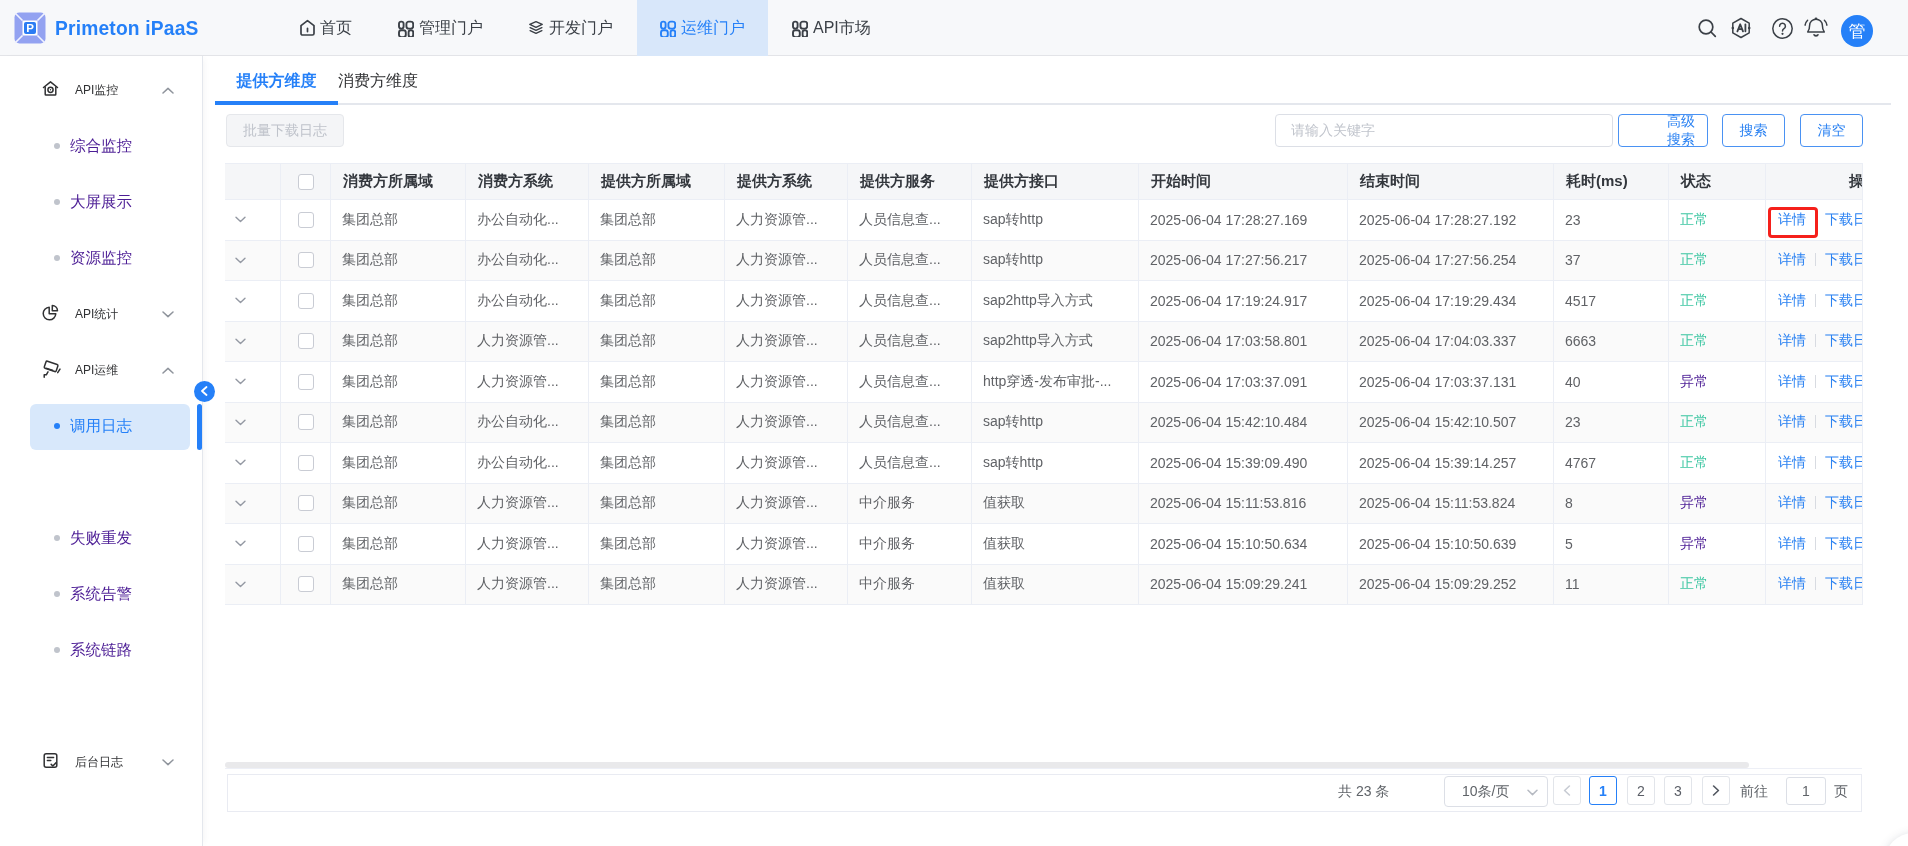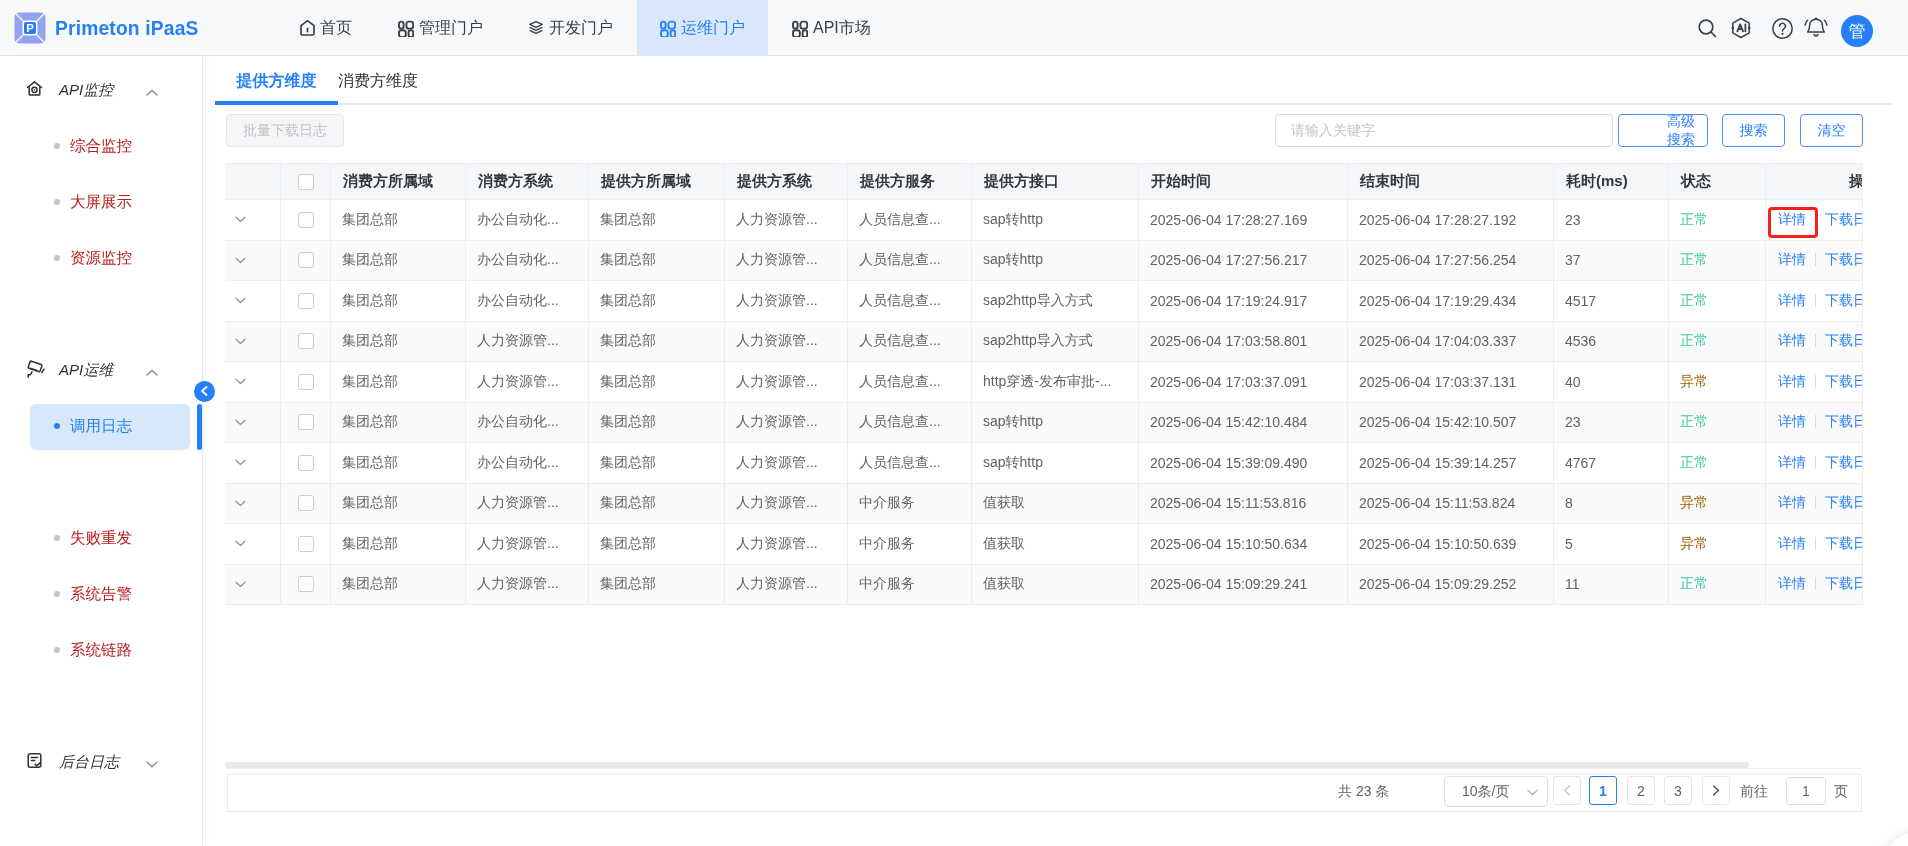--- a/index.html
+++ b/index.html
@@ -9,25 +9,25 @@
 
 #topbar { position:absolute; left:0; top:0; width:1908px; height:56px; background:#f7f8fa; border-bottom:1px solid #e3e4e8; }
 .navitem { position:absolute; z-index:6; top:0; height:56px; display:flex; align-items:center; gap:5px; font-size:16px; color:#3b4047; }
 .navitem svg { display:block; }
 #nav-active { position:absolute; z-index:5; left:637px; top:0; width:131px; height:56px; background:#d8e7fa; }
 #logotext { position:absolute; z-index:6; transform:scaleX(0.915); transform-origin:left center; left:55px; top:0; height:56px; display:flex; align-items:center; font-size:21px; font-weight:bold; color:#2580f8; letter-spacing:0.2px; }
 .hicon { position:absolute; z-index:6; top:0; height:56px; display:flex; align-items:center; }
 #avatar { position:absolute; z-index:6; left:1841px; top:15px; width:32px; height:32px; border-radius:50%; background:#2580f8; color:#fff; font-size:17px; display:flex; align-items:center; justify-content:center; }
 
 #side { position:absolute; left:0; top:56px; width:203px; height:790px; background:#fff; border-right:1px solid #e4e7ed; box-shadow:4px 0 6px -3px rgba(60,70,90,0.06); z-index:4; }
-.mitem { position:absolute; left:0; width:202px; height:40px; display:flex; align-items:center; font-size:15px; color:#303133;font-style:italic; }
+.mitem { position:absolute; left:16px; width:202px; height:40px; display:flex; align-items:center; font-size:12px; color:#303133; }
 .mitem .mi { position:absolute; left:26px; top:50%; transform:translateY(-50%); }
 .mitem .mt { position:absolute; left:59px; }
 .mitem .arr { position:absolute; left:146px; }
-.sitem { position:absolute; left:0; width:202px; height:40px; display:flex; align-items:center; font-size:15.5px; color:#b91c1c; }
+.sitem { position:absolute; left:0; width:202px; height:40px; display:flex; align-items:center; font-size:15.5px; color:#4c1d95; }
 .sitem .dot { position:absolute; left:54px; width:6px; height:6px; border-radius:50%; background:#c0c4cc; }
 .sitem .st { position:absolute; left:70px; }
 #active-bg { position:absolute; left:30px; top:348px; width:160px; height:46px; background:#d8e8fb; border-radius:6px; }
 #active-bar { position:absolute; left:197px; top:348px; width:5px; height:46px; background:#2580f8; border-radius:3px; }
 #collapse { position:absolute; left:193.5px; top:380.5px; width:21px; height:21px; border-radius:50%; background:#2580f8; z-index:6; display:flex; align-items:center; justify-content:center; }
 
 #tab1 { position:absolute; left:215px; top:61px; width:123px; height:40px; text-align:center; line-height:40px; font-size:16px; color:#2580f8;font-weight:bold; }
 #tab2 { position:absolute; left:338px; top:61px; width:124px; height:40px; line-height:40px; font-size:16px; color:#303133; }
 #tabline { position:absolute; left:215px; top:103px; width:1676px; height:2px; background:#e4e7ed; }
 #tabbar { position:absolute; left:215px; top:101px; width:123px; height:3.5px; background:#2580f8; z-index:2; }
@@ -133,20 +133,30 @@
           <path d="M1.5 7 L8.5 1.3 L15.5 7" stroke-linecap="round" stroke-linejoin="round"></path>
           <path d="M3.2 6.5 V13.8 a0.8 0.8 0 0 0 0.8 0.8 h9 a0.8 0.8 0 0 0 0.8 -0.8 V6.5" stroke-linecap="round"></path>
           <circle cx="8.5" cy="9.3" r="2.6"></circle>
           <circle cx="8.5" cy="9.3" r="0.7" fill="#303133" stroke="none"></circle>
         </svg></span>
       <span class="mt">API监控</span>
       <span class="arr"><svg width="12" height="7" viewBox="0 0 12 7" fill="none" stroke="#8f949c" stroke-width="1.5" stroke-linecap="round" stroke-linejoin="round">
           <path d="M1 6 L6 1.4 L11 6"></path>
         </svg></span>
     </div>
+<div class="mitem" style="top:238px">
+      <span class="mi"><svg width="17" height="17" viewBox="0 0 17 17" fill="none" stroke="#303133" stroke-width="1.5">
+          <path d="M13.8 9.8 A6.3 6.3 0 1 1 7.2 3.2 L7.2 9.8 Z" stroke-linejoin="round"></path>
+          <path d="M10.3 1.5 a5.5 5.5 0 0 1 5.2 5.2 L10.3 6.7 Z" stroke-linejoin="round"></path>
+        </svg></span>
+      <span class="mt">API统计</span>
+      <span class="arr"><svg width="12" height="7" viewBox="0 0 12 7" fill="none" stroke="#8f949c" stroke-width="1.5" stroke-linecap="round" stroke-linejoin="round">
+          <path d="M1 1 L6 5.6 L11 1"></path>
+        </svg></span>
+    </div>
 <div class="mitem" style="top:294px">
       <span class="mi"><svg width="20" height="20" viewBox="0 0 20 20" fill="none" stroke="#303133" stroke-width="1.5">
           <rect x="2.8" y="4.2" width="12.6" height="7.4" rx="1.2" transform="rotate(19 9.1 7.9)"></rect>
           <path d="M4 9.6 l7 2.4"></path>
           <path d="M15.7 14.2 l2.3 -3.6" stroke-linecap="round"></path>
           <path d="M6 13.4 l-1.7 2.9 h-2.1 v2.5" stroke-linecap="round" stroke-linejoin="round"></path>
         </svg></span>
       <span class="mt">API运维</span>
       <span class="arr"><svg width="12" height="7" viewBox="0 0 12 7" fill="none" stroke="#8f949c" stroke-width="1.5" stroke-linecap="round" stroke-linejoin="round">
           <path d="M1 6 L6 1.4 L11 6"></path>
@@ -208,21 +218,21 @@
 <div class="btn bblue" id="btn-clear">清空</div>
 <style>
 #tablewrap { position:absolute; left:225px; top:163px; width:1638px; height:442px; overflow:hidden; }
 table.grid { border-collapse:separate; border-spacing:0; table-layout:fixed; width:1638px; font-size:14px; }
 table.grid th { height:37px; background:#f5f6f8; font-weight:bold; color:#33373d; text-align:left; padding:0 0 0 12px; border-bottom:1px solid #ebeef5; border-right:1px solid #ebeef5; border-top:1px solid #ebeef5; font-size:15px; white-space:nowrap; overflow:hidden; }
 table.grid td { height:40.5px; color:#606266; padding:0 0 0 11px; border-bottom:1px solid #ebeef5; border-right:1px solid #ebeef5; white-space:nowrap; overflow:hidden; }
 table.grid tr.even td { background:#fafafa; }
 table.grid td.ctr { padding:0; }
 .cb { width:16px; height:16px; border:1px solid #c9ccd4; border-radius:3px; background:#fff; margin-left:17px; }
 .chev { margin-left:10px; display:block; }
-table.grid td.ok { color:#3fc7a3; } table.grid td.bad { color:#a16207; }
+table.grid td.ok { color:#3fc7a3; } table.grid td.bad { color:#4c1d95; }
 .lnk { color:#2b82f2; }
 .vdiv { display:inline-block; width:1px; height:13px; background:#d8dbe1; vertical-align:-2px; margin:0 9px; }
 #redbox { position:absolute; left:1768px; top:207px; width:50px; height:31px; border:3px solid #f5201b; border-radius:4px; z-index:3; }
 #hscroll { position:absolute; left:225px; top:762px; width:1524px; height:5.5px; border-radius:3px; background:#e9e9eb; }
 #pagebar { position:absolute; left:227px; top:774px; width:1635px; height:38px; border:1px solid #e9ebf2; background:#fff; }
 .pgtxt { position:absolute; top:783px; font-size:14px; color:#5f6368; }
 #psel { position:absolute; left:1411px; top:776px; width:104px; height:31px; border:1px solid #dcdfe6; border-radius:4px; background:#fff; font-size:14px; color:#5f6368; line-height:29px; text-align:left; padding-left:17px;margin-left:33px; }
 #psel svg { position:absolute; right:9px; top:12px; }
 .pbox { position:absolute; top:776px; width:28px; height:29px; border-radius:3px; border:1px solid #e2e5ea; background:#fff; display:flex; align-items:center; justify-content:center; font-size:14px; color:#5a5e66; }
 #pgo { position:absolute; left:1786px; top:777px; width:40px; height:28px; border:1px solid #dcdfe6; border-radius:3px; background:#fff; text-align:center; line-height:26px; font-size:14px; color:#5f6368; }
@@ -335,21 +345,21 @@
             <div class="cb"></div>
           </td>
           <td>集团总部</td>
           <td>人力资源管...</td>
           <td>集团总部</td>
           <td>人力资源管...</td>
           <td>人员信息查...</td>
           <td>sap2http导入方式</td>
           <td>2025-06-04 17:03:58.801</td>
           <td>2025-06-04 17:04:03.337</td>
-          <td>4536</td>
+          <td>6663</td>
           <td class="ok">正常</td>
           <td style="padding-left:12px"><span class="lnk">详情</span><span class="vdiv"></span><span class="lnk">下载日志</span></td>
         </tr>
 <tr>
           <td class="ctr">
             <svg class="chev" width="11" height="7" viewBox="0 0 11 7" fill="none" stroke="#9499a3" stroke-width="1.4" stroke-linecap="round" stroke-linejoin="round">
               <path d="M1 1.2 L5.5 5.6 L10 1.2"></path>
             </svg>
           </td>
           <td class="ctr">

